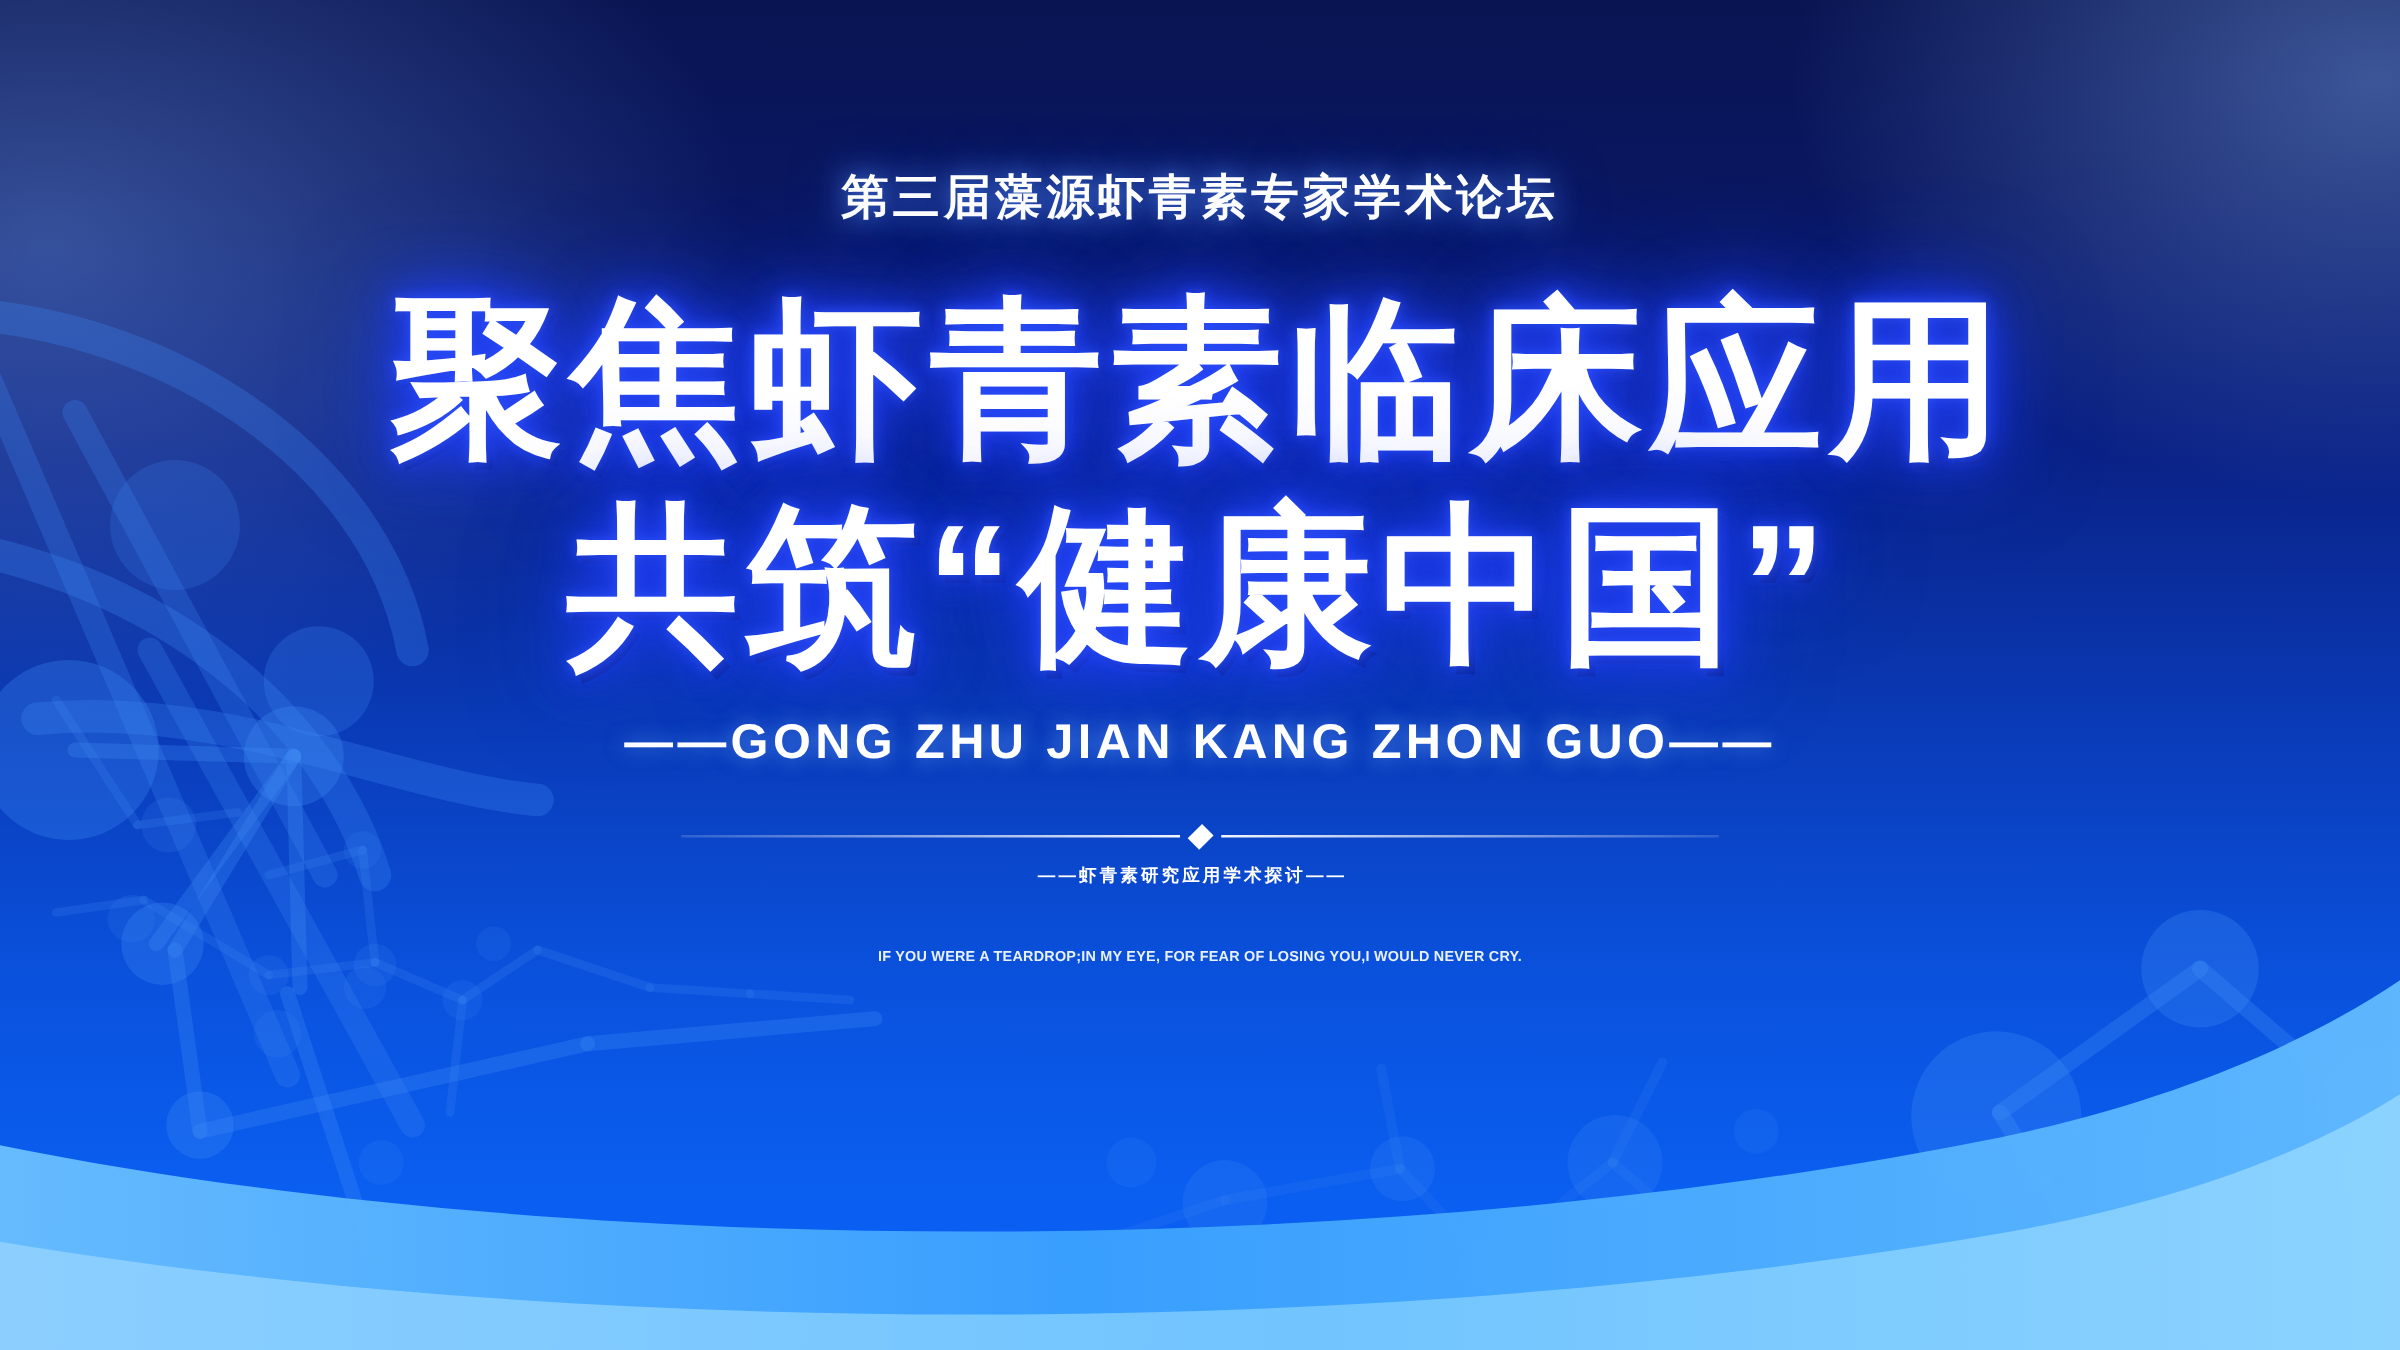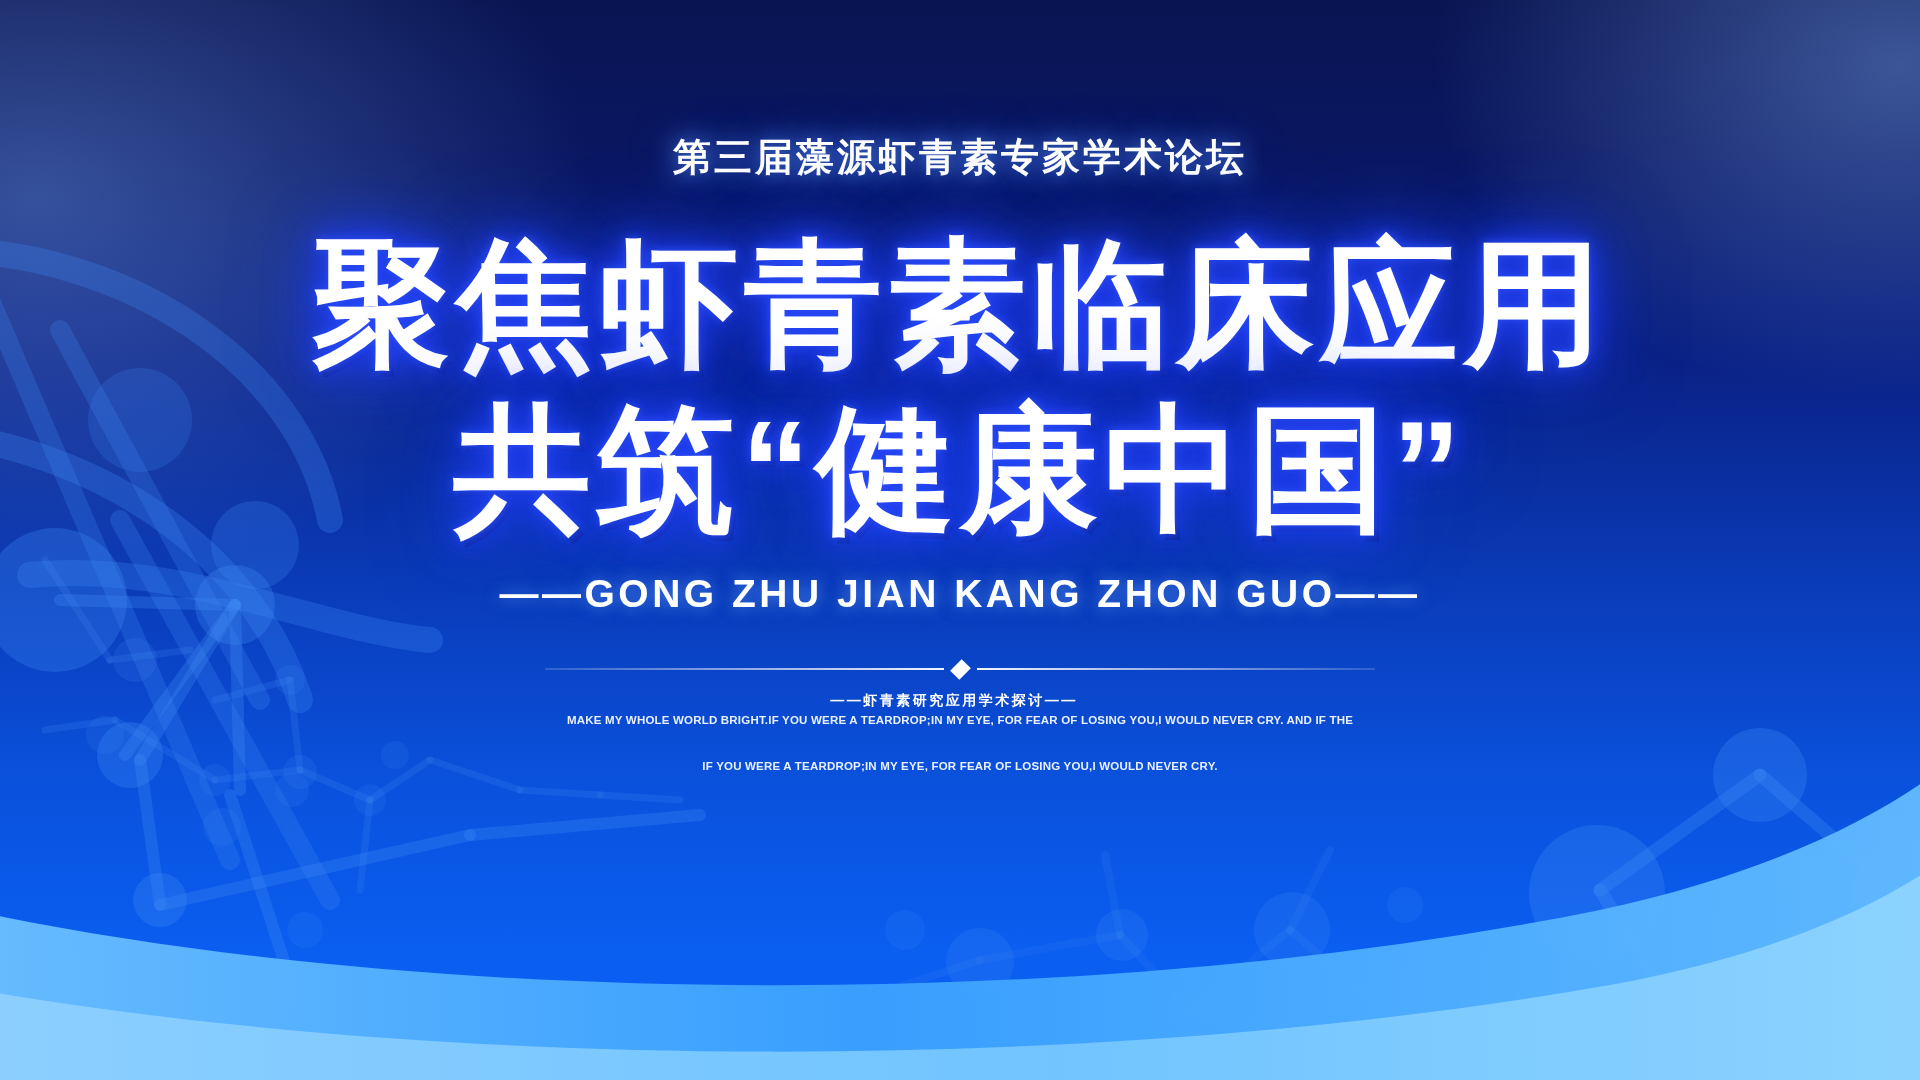--- a/index.html
+++ b/index.html
@@ -239,18 +239,17 @@
     <div class="pinyin">——GONG ZHU JIAN KANG ZHON GUO——</div>
 
     <div class="divider">
       <span class="rule"></span>
       <span class="diamond"></span>
       <span class="rule right"></span>
     </div>
 
     <div class="sub-cn">——虾青素研究应用学术探讨——</div>
 
-    <div class="micro micro-1">MAKE MY WHOLE WORLD BRIGHT.IF YOU WERE A TEARDROP;IN MY EYE,  FOR FEAR OF LOSING YOU,I WOULD NEVER CRY.  AND IF THE</div>
 
     <div class="micro micro-2">IF YOU WERE A TEARDROP;IN MY EYE,  FOR FEAR OF LOSING YOU,I WOULD NEVER CRY.</div>
 
   </div>
 </div>
 
 </body></html>

